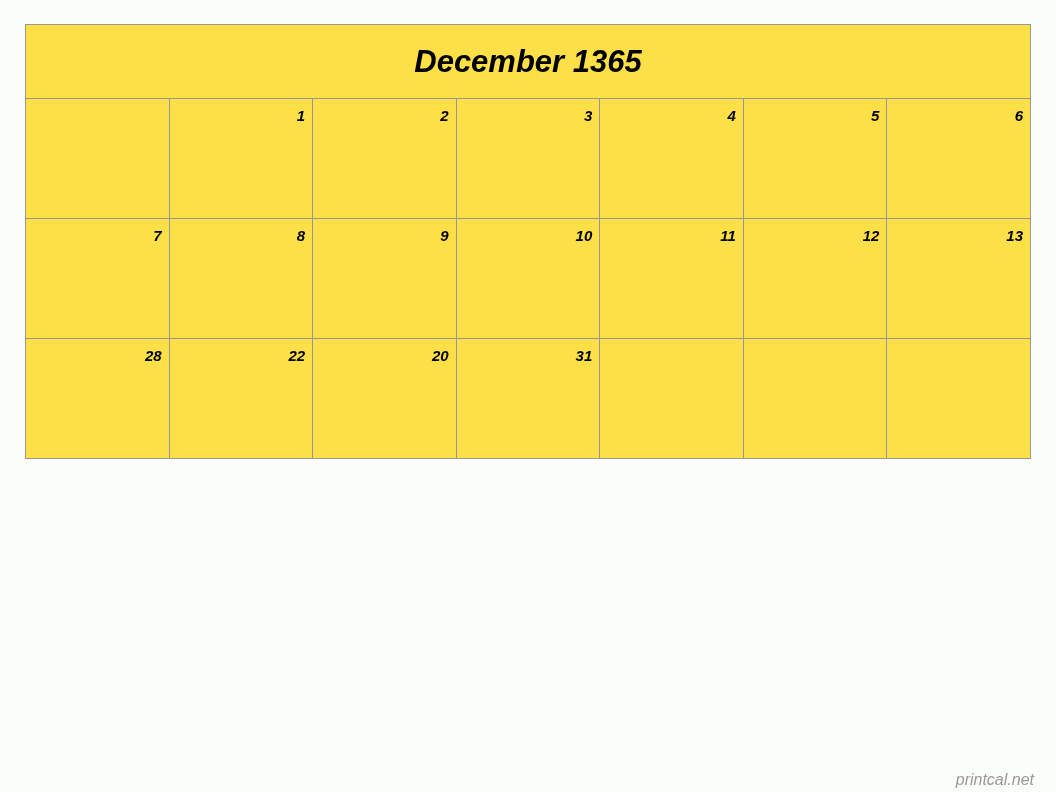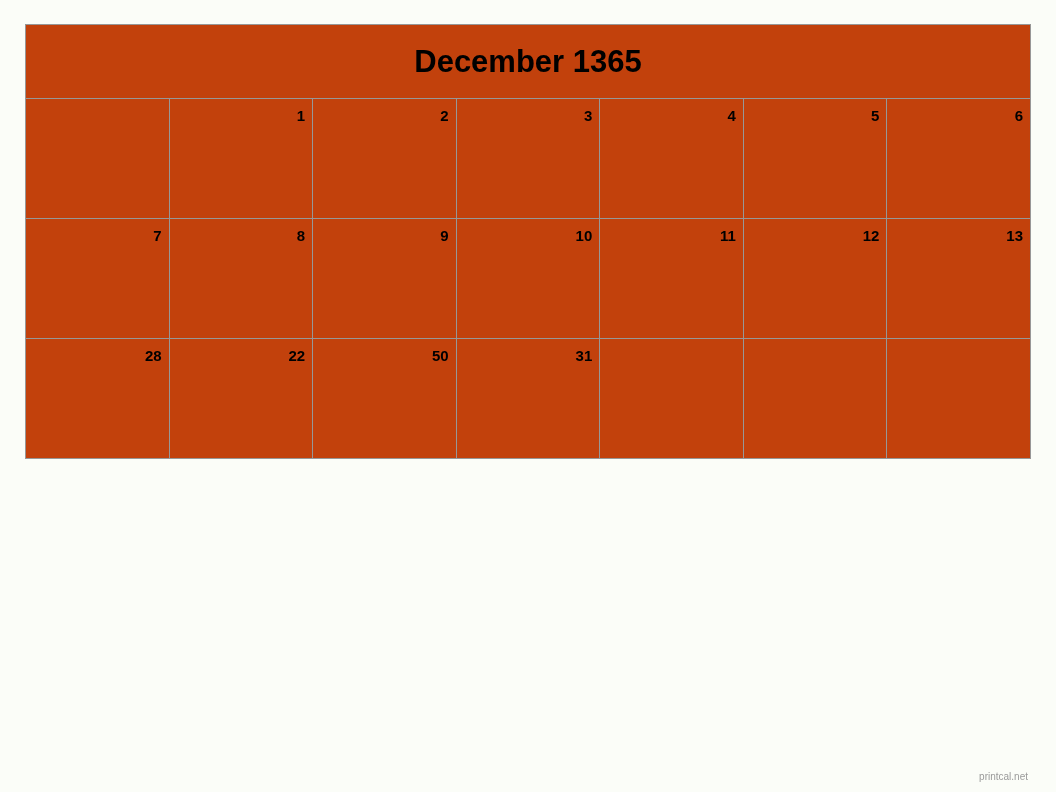--- a/index.html
+++ b/index.html
@@ -15,21 +15,22 @@
   .calendar-wrap {
     position: absolute;
     left: 25px;
     top: 24px;
     width: 1006px;
   }
   table.calendar {
     border-collapse: collapse;
     width: 1006px;
     table-layout: fixed;
-    background: #c2410c;
+    background: #fde047;
+    font-style: italic;
   }
   table.calendar th, table.calendar td {
     border: 1px solid #979797;
   }
   .title-cell {
     height: 71px;
     text-align: center;
     vertical-align: middle;
     font-size: 31px;
     font-weight: bold;
@@ -54,23 +55,24 @@
     display: block;
     padding: 9px 7px 0 0;
     font-size: 15px;
     font-weight: bold;
     color: #000;
     line-height: 1.1;
   }
   .watermark {
     position: absolute;
     top: 771px;
-    right: 28px;
-    font-size: 10px;
+    right: 22px;
+    font-size: 16px;
     color: #9a9a9a;
+    font-style: italic;
   }
 </style>
 </head>
 <body>
 
 <div class="calendar-wrap">
   <table class="calendar">
     <thead>
       <tr>
         <th class="title-cell" colspan="7">December 1365</th>
@@ -124,21 +126,21 @@
           </td>
         </tr>
         <tr>
           <td class="day-cell">
             <span class="day-num">28</span>
           </td>
           <td class="day-cell">
             <span class="day-num">22</span>
           </td>
           <td class="day-cell">
-            <span class="day-num">50</span>
+            <span class="day-num">20</span>
           </td>
           <td class="day-cell">
             <span class="day-num">31</span>
           </td>
           <td class="day-cell">
             <span class="day-num"></span>
           </td>
           <td class="day-cell">
             <span class="day-num"></span>
           </td>

